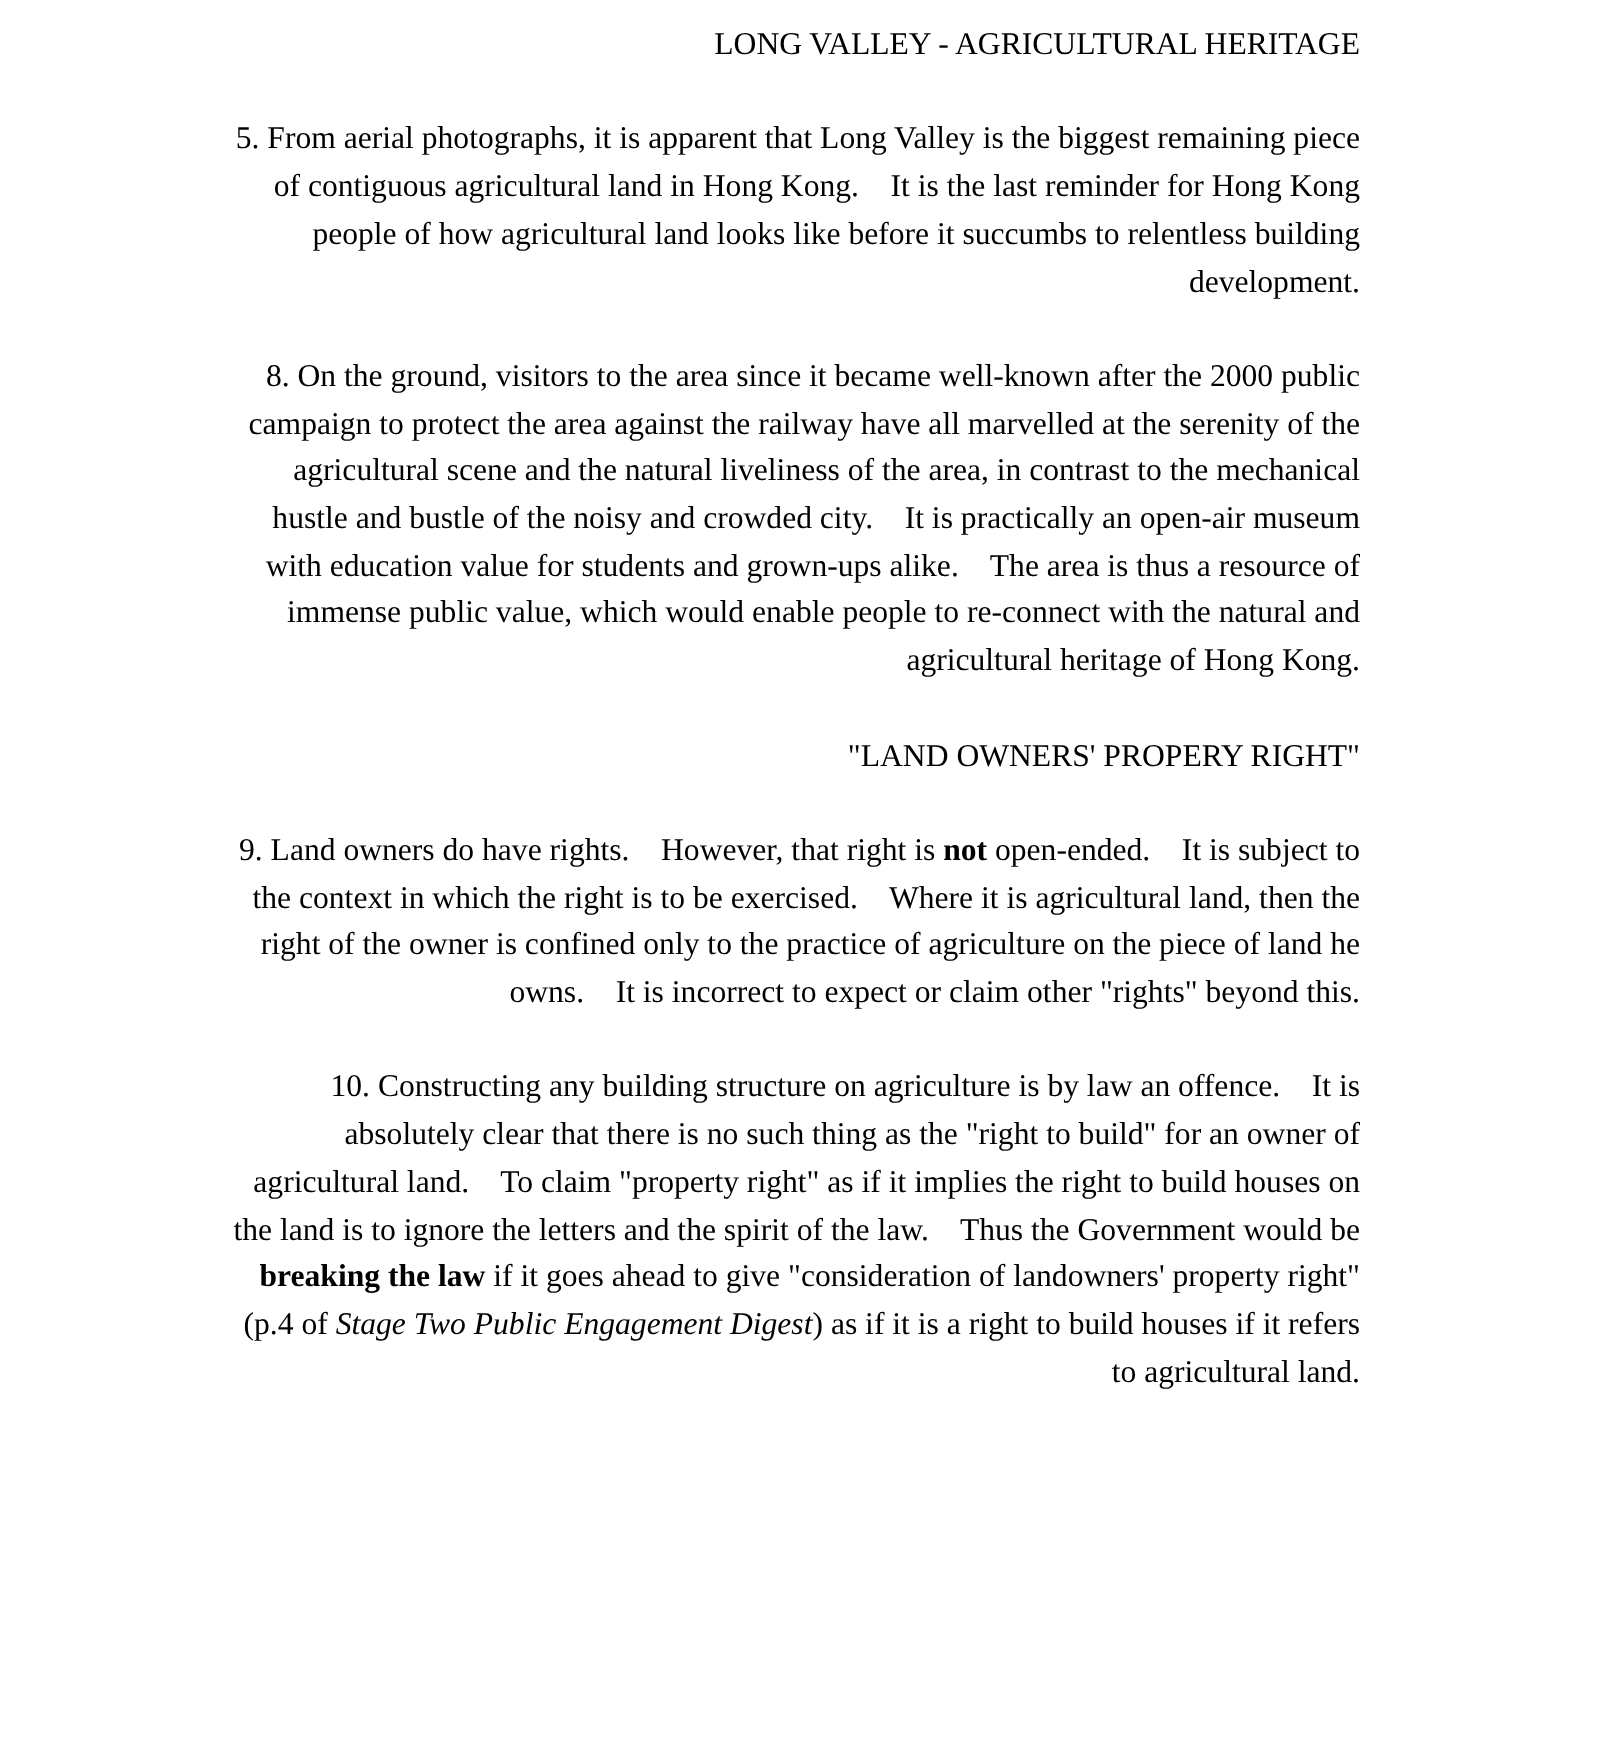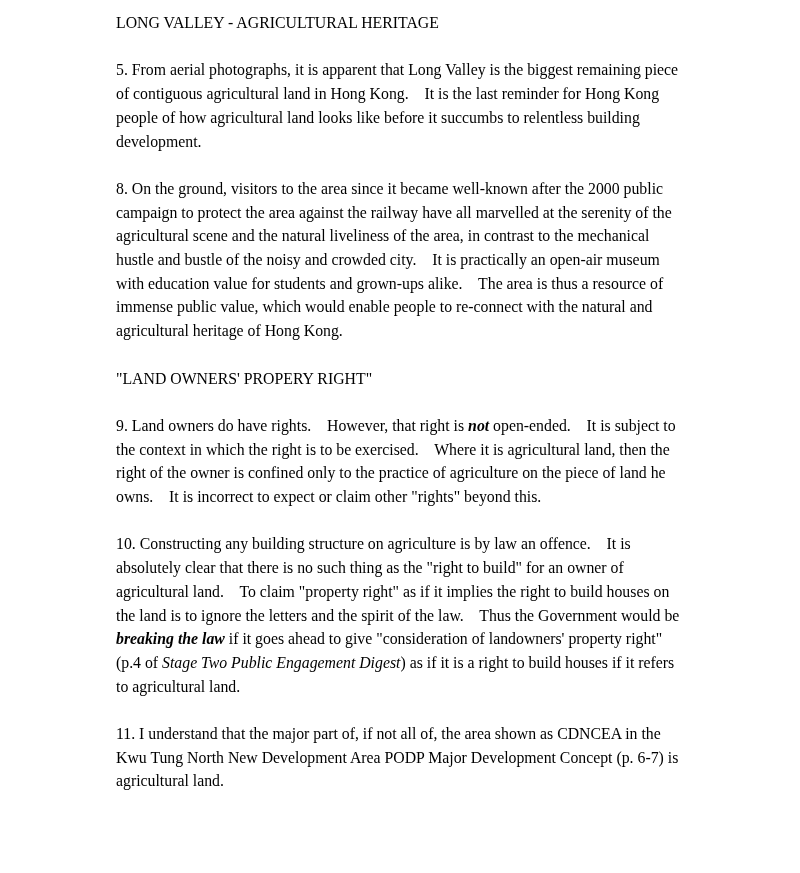--- a/index.html
+++ b/index.html
@@ -15,45 +15,45 @@
   .page {
     box-sizing: border-box;
     width: 800px;
     min-height: 873px;
     padding: 11px 120px 0 116px;
     background: #ffffff;
     color: #000000;
     font-family: "Liberation Serif", "DejaVu Serif", serif;
     font-size: 15.8px;
     line-height: 23.7px;
+    text-align: right;
   }
   .doc-title, .doc-heading {
     font-size: 15.8px;
     font-weight: normal;
     margin: 0 0 23.7px 0;
     white-space: pre-wrap;
   }
   .para {
     margin: 0 0 23.7px 0;
     white-space: pre-wrap;
   }
-  .para b { font-weight: bold; font-style: italic; }
+  .para b { font-weight: bold; }
   .para i { }
 </style>
 </head>
 <body>
 
 <div class="page">
   <h1 class="doc-title">LONG VALLEY - AGRICULTURAL HERITAGE</h1>
 
   <p class="para">5. From aerial photographs, it is apparent that Long Valley is the biggest remaining piece of contiguous agricultural land in Hong Kong.    It is the last reminder for Hong Kong people of how agricultural land looks like before it succumbs to relentless building development.</p>
 
   <p class="para">8. On the ground, visitors to the area since it became well-known after the 2000 public campaign to protect the area against the railway have all marvelled at the serenity of the agricultural scene and the natural liveliness of the area, in contrast to the mechanical hustle and bustle of the noisy and crowded city.    It is practically an open-air museum with education value for students and grown-ups alike.    The area is thus a resource of immense public value, which would enable people to re-connect with the natural and agricultural heritage of Hong Kong.</p>
 
   <h2 class="doc-heading">"LAND OWNERS' PROPERY RIGHT"</h2>
 
   <p class="para"><span>9. Land owners do have rights.    However, that right is </span><b>not</b><span> open-ended.    It is subject to the context in which the right is to be exercised.    Where it is agricultural land, then the right of the owner is confined only to the practice of agriculture on the piece of land he owns.    It is incorrect to expect or claim other "rights" beyond this.</span></p>
 
   <p class="para"><span>10. Constructing any building structure on agriculture is by law an offence.    It is absolutely clear that there is no such thing as the "right to build" for an owner of agricultural land.    To claim "property right" as if it implies the right to build houses on the land is to ignore the letters and the spirit of the law.    Thus the Government would be </span><b>breaking the law</b><span> if it goes ahead to give "consideration of landowners' property right" (p.4 of </span><i>Stage Two Public Engagement Digest</i><span>) as if it is a right to build houses if it refers to agricultural land.</span></p>
 
-  <p class="para">11. I understand that the major part of, if not all of, the area shown as CDNCEA in the Kwu Tung North New Development Area PODP Major Development Concept (p. 6-7) is agricultural land.</p>
 
 </div>
 
 </body></html>

